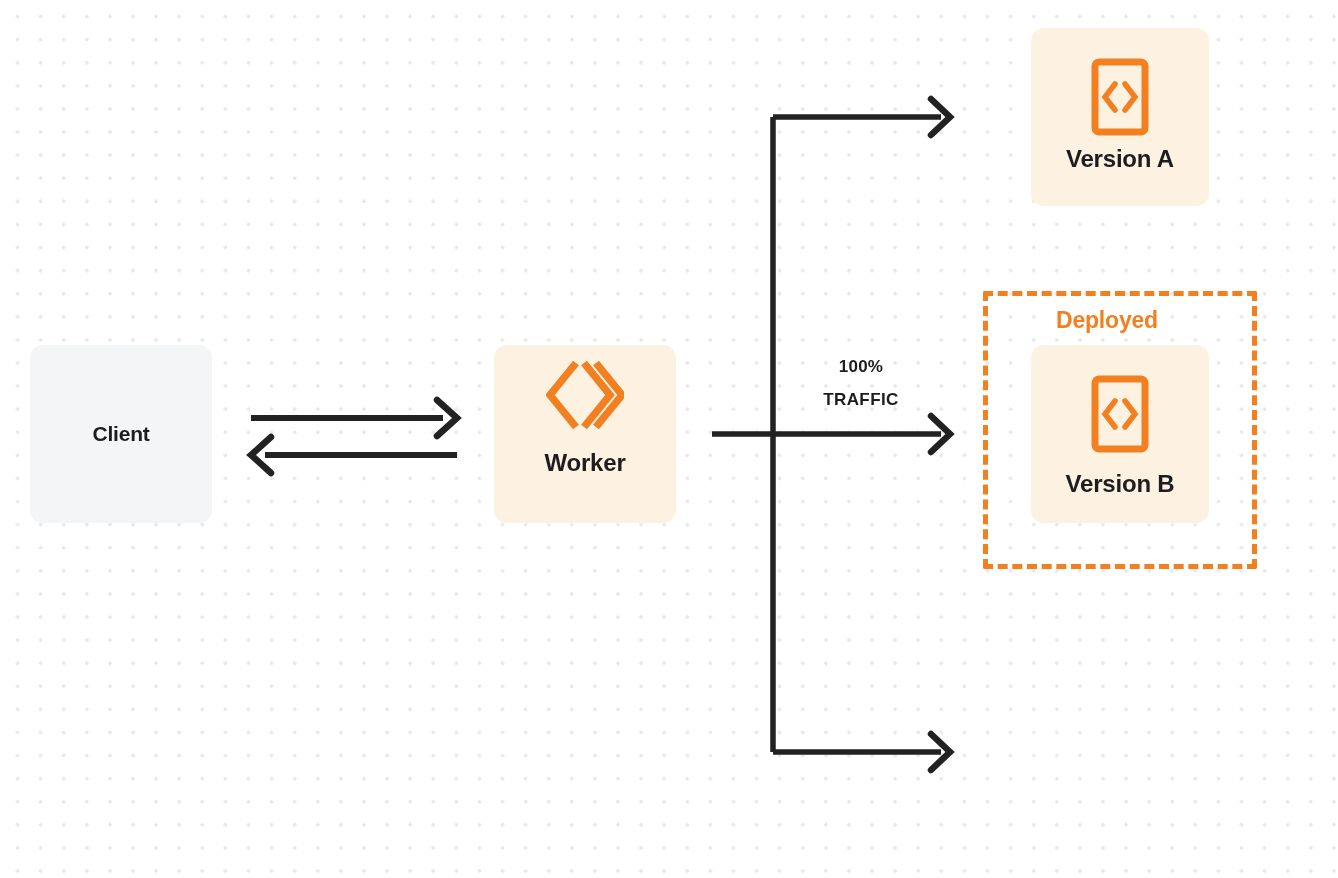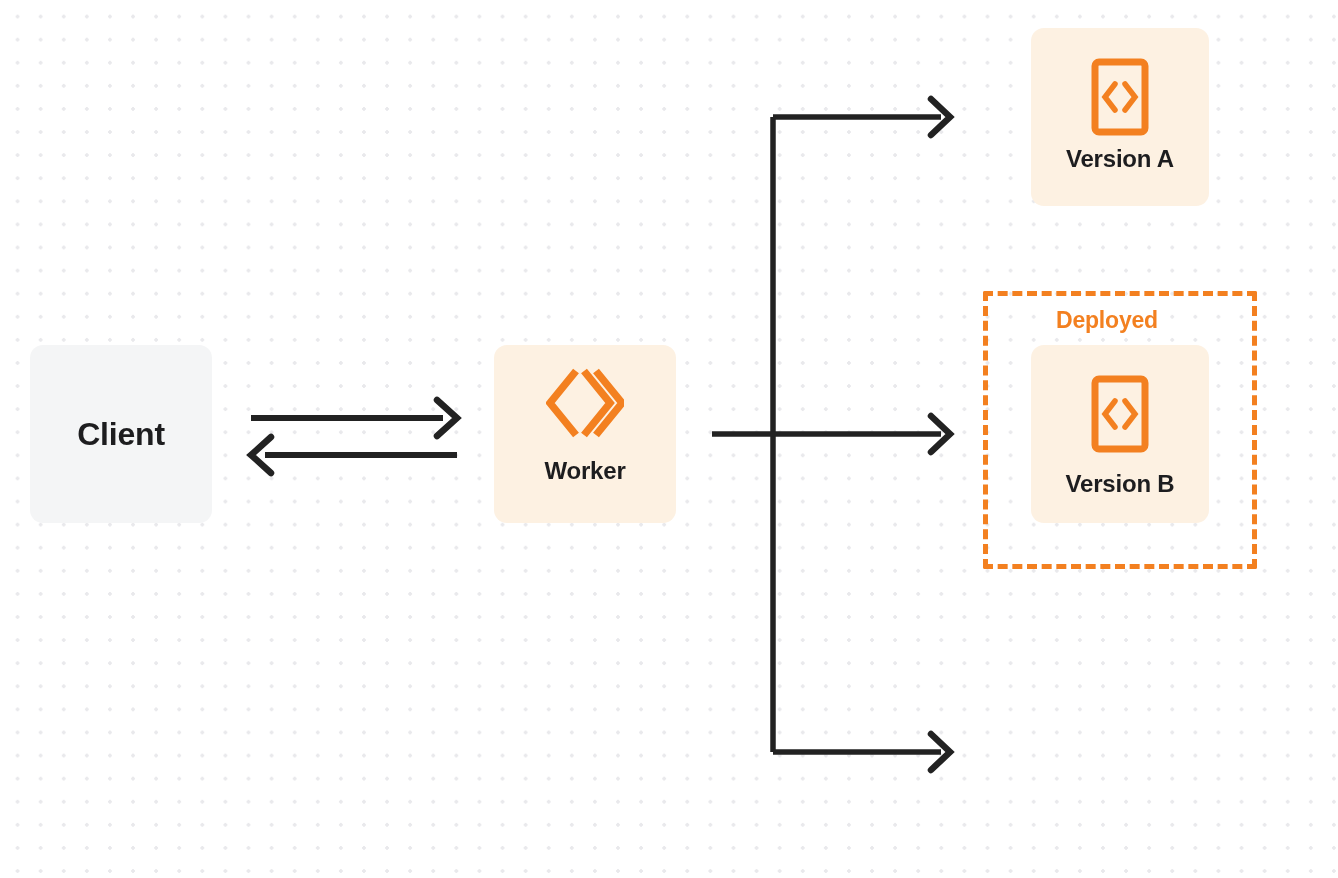--- a/index.html
+++ b/index.html
@@ -40,32 +40,32 @@
 
   
   #client-node {
     left: 30px;
     top: 345px;
     width: 182px;
     height: 178px;
     background: #f4f5f6;
   }
   #client-node .node-label {
-    font-size: 32px;
+    font-size: 21px;
   }
 
   
   #worker-node {
     left: 494px;
     top: 345px;
     width: 182px;
     height: 178px;
     background: #fdf1e2;
     justify-content: flex-start;
-    padding-top: 22px;
+    padding-top: 14px;
   }
   #worker-node .node-label {
     font-size: 24px;
     margin-top: 18px;
   }
 
   
   .version-node {
     left: 1031px;
     width: 178px;
@@ -210,14 +210,18 @@
       <svg class="code-icon" viewBox="0 0 58 78" xmlns="http://www.w3.org/2000/svg">
         <rect x="4" y="4" width="50" height="70" rx="4" ry="4" fill="none" stroke="#f38020" stroke-width="7"></rect>
         <path d="M24 26 L 14 39 L 24 52" stroke="#f38020" stroke-width="5.5" fill="none" stroke-linecap="round" stroke-linejoin="miter"></path>
         <path d="M34 26 L 44 39 L 34 52" stroke="#f38020" stroke-width="5.5" fill="none" stroke-linecap="round" stroke-linejoin="miter"></path>
       </svg>
     </span>
     <span class="node-label">Version B</span>
   </div>
 
 
+  <div id="traffic-label">
+    <div class="pct">100%</div>
+    <div>TRAFFIC</div>
+  </div>
 
 </div>
 
 </body></html>

